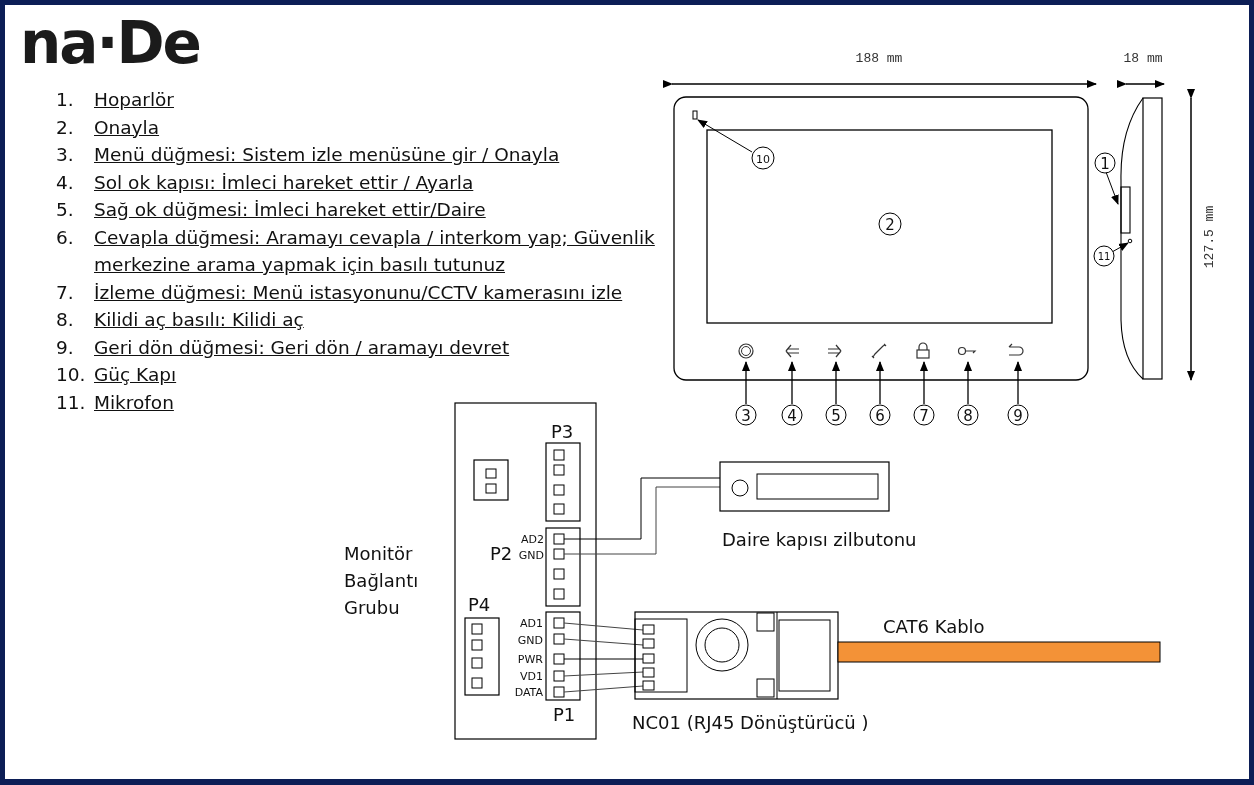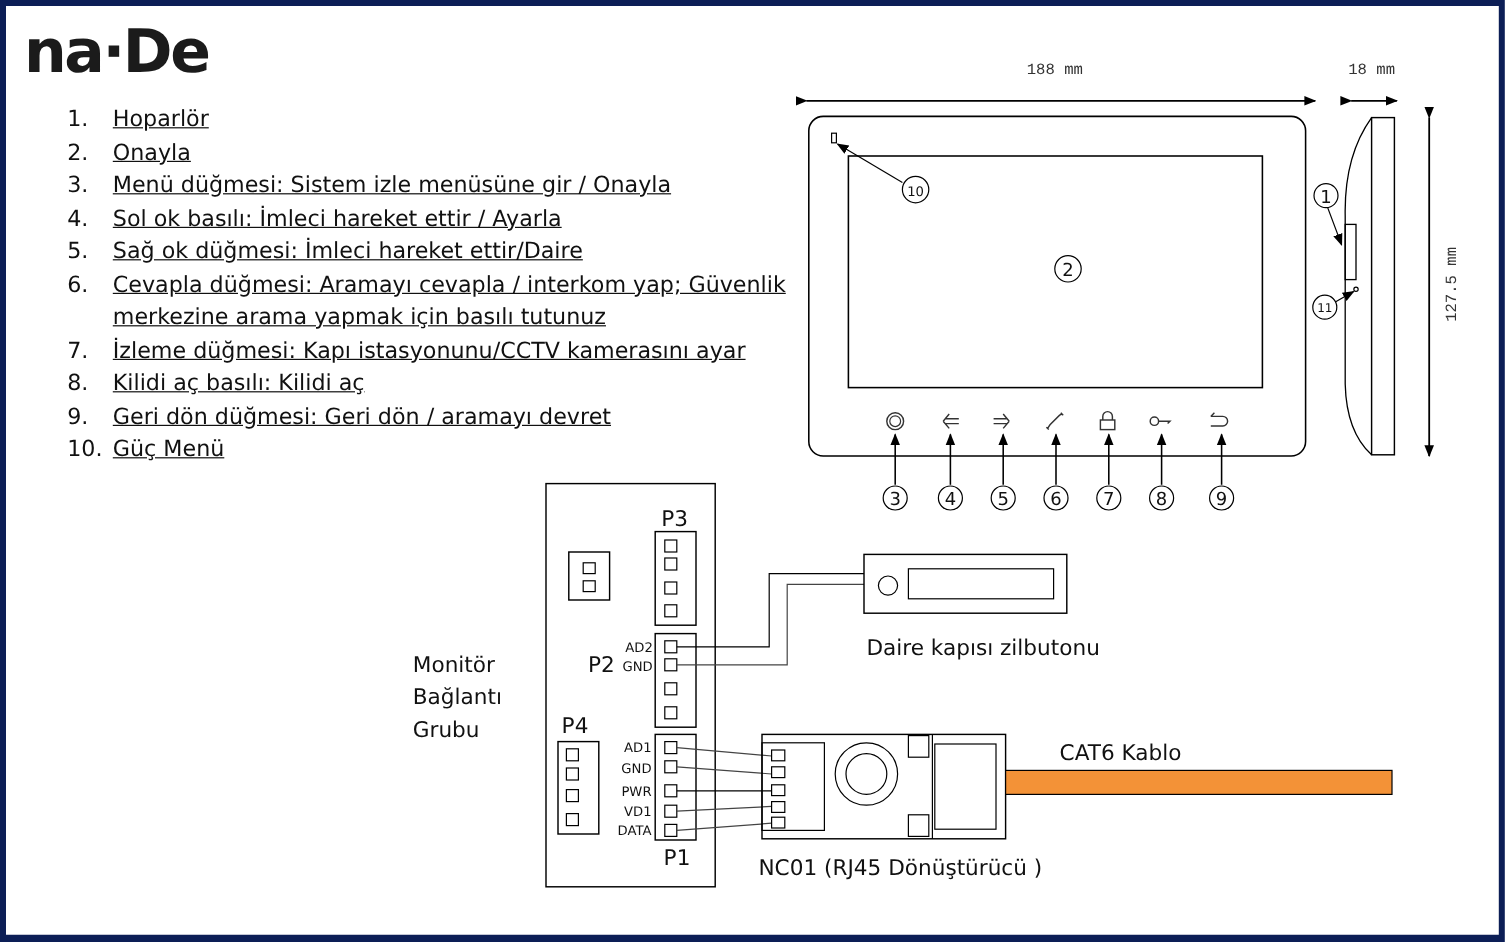--- a/index.html
+++ b/index.html
@@ -1,18 +1,18 @@
 <!DOCTYPE html>
 <html><head>
 <meta charset="utf-8">
 <style>
   html, body { margin:0; padding:0; }
   body { width:1254px; height:785px; background:#fff; position:relative; overflow:hidden; font-family:"Liberation Sans", sans-serif; }
   .frame { position:absolute; left:0; top:0; width:1254px; height:785px; box-sizing:border-box; border:5px solid #0c1e56; border-top-width:5px; border-bottom-width:6px; pointer-events:none; }
-  .logo { position:absolute; left:20px; top:14px; font-family:"DejaVu Sans", sans-serif; font-weight:bold; font-size:50px; letter-spacing:-2px; color:#1b1b1b; line-height:58px; }
+  .logo { position:absolute; left:20px; top:14px; font-family:"DejaVu Sans", sans-serif; font-weight:bold; font-size:58px; letter-spacing:-2px; color:#1b1b1b; line-height:58px; }
   ol.features { position:absolute; left:56px; top:86px; margin:0; padding:0; list-style:none; font-family:"DejaVu Sans", sans-serif; font-size:18.5px; color:#111; line-height:27.5px; }
   ol.features li { display:flex; width:620px; }
   ol.features li .num { width:38px; flex:0 0 38px; }
   ol.features li .txt { flex:1;text-decoration:underline; }
   svg.diagram { position:absolute; left:0; top:0; }
   .lbl { font-family:"DejaVu Sans", sans-serif; fill:#111; }
   .mono { font-family:"Liberation Mono", monospace; fill:#333; }
 </style>
 </head>
 <body>
@@ -27,45 +27,49 @@
   <li>
       <span class="num">2.</span>
       <span class="txt">Onayla</span>
     </li>
   <li>
       <span class="num">3.</span>
       <span class="txt">Menü düğmesi: Sistem izle menüsüne gir / Onayla</span>
     </li>
   <li>
       <span class="num">4.</span>
-      <span class="txt">Sol ok basılı: İmleci hareket ettir / Ayarla</span>
+      <span class="txt">Sol ok kapısı: İmleci hareket ettir / Ayarla</span>
     </li>
   <li>
       <span class="num">5.</span>
       <span class="txt">Sağ ok düğmesi: İmleci hareket ettir/Daire</span>
     </li>
   <li>
       <span class="num">6.</span>
       <span class="txt">Cevapla düğmesi: Aramayı cevapla / interkom yap; Güvenlik merkezine arama yapmak için basılı tutunuz</span>
     </li>
   <li>
       <span class="num">7.</span>
-      <span class="txt">İzleme düğmesi: Kapı istasyonunu/CCTV kamerasını ayar</span>
+      <span class="txt">İzleme düğmesi: Menü istasyonunu/CCTV kamerasını izle</span>
     </li>
   <li>
       <span class="num">8.</span>
       <span class="txt">Kilidi aç basılı: Kilidi aç</span>
     </li>
   <li>
       <span class="num">9.</span>
       <span class="txt">Geri dön düğmesi: Geri dön / aramayı devret</span>
     </li>
   <li>
       <span class="num">10.</span>
-      <span class="txt">Güç Menü</span>
+      <span class="txt">Güç Kapı</span>
+    </li>
+  <li>
+      <span class="num">11.</span>
+      <span class="txt">Mikrofon</span>
     </li>
 </ol>
 
 <svg class="diagram" width="1254" height="785" viewBox="0 0 1254 785">
   <defs>
     <marker id="ah" markerWidth="10" markerHeight="10" refX="9" refY="5" orient="auto" markerUnits="userSpaceOnUse">
       <path d="M0,1 L10,5 L0,9 Z" fill="#000"></path>
     </marker>
   </defs>
 

